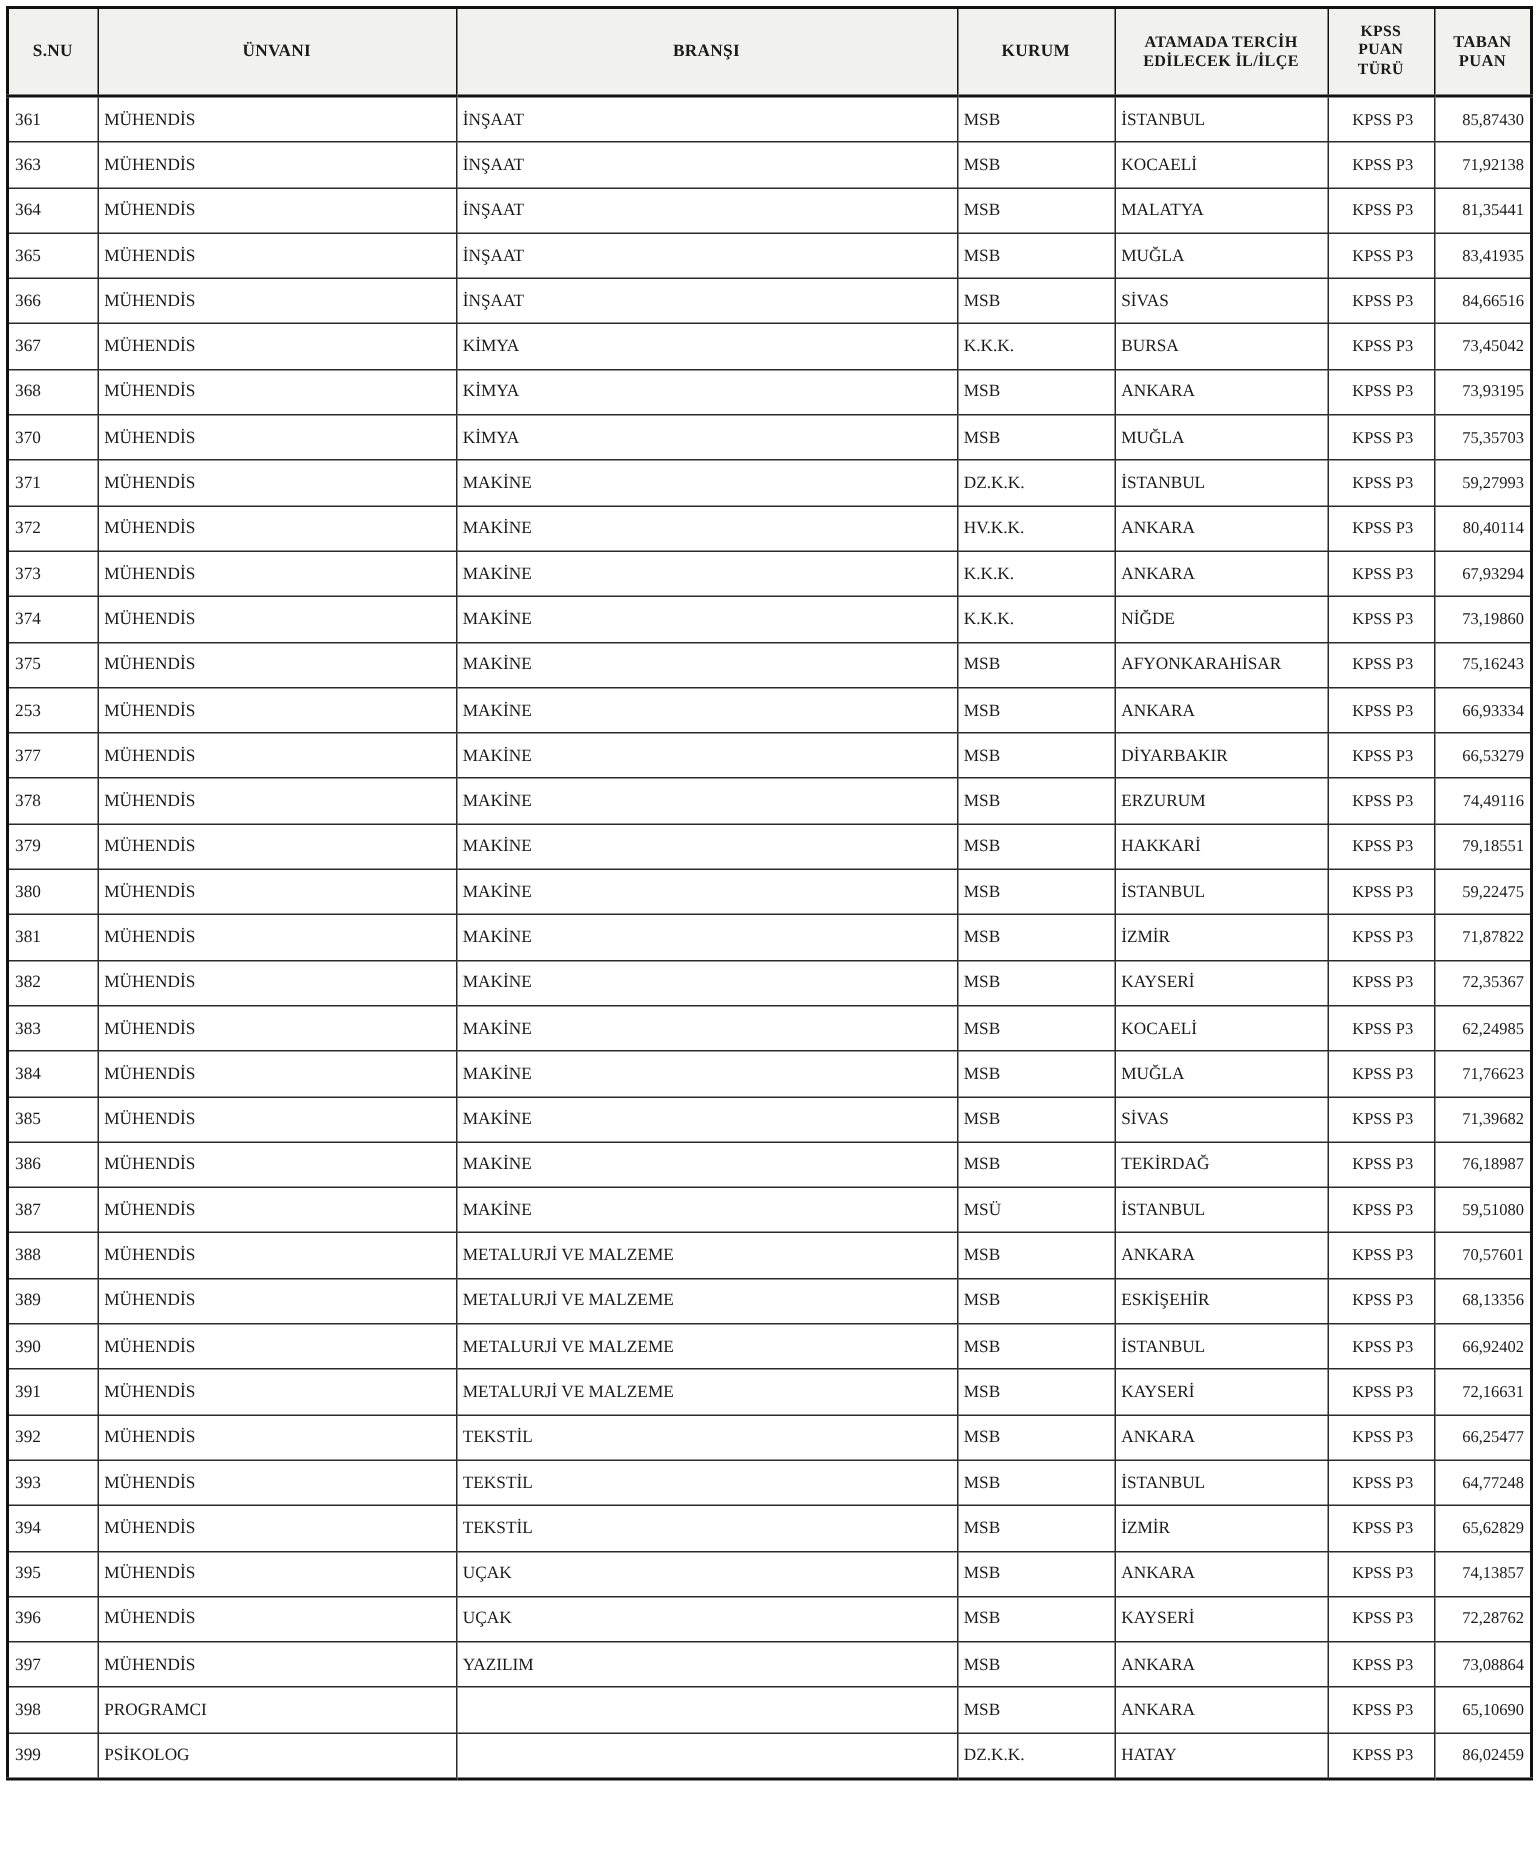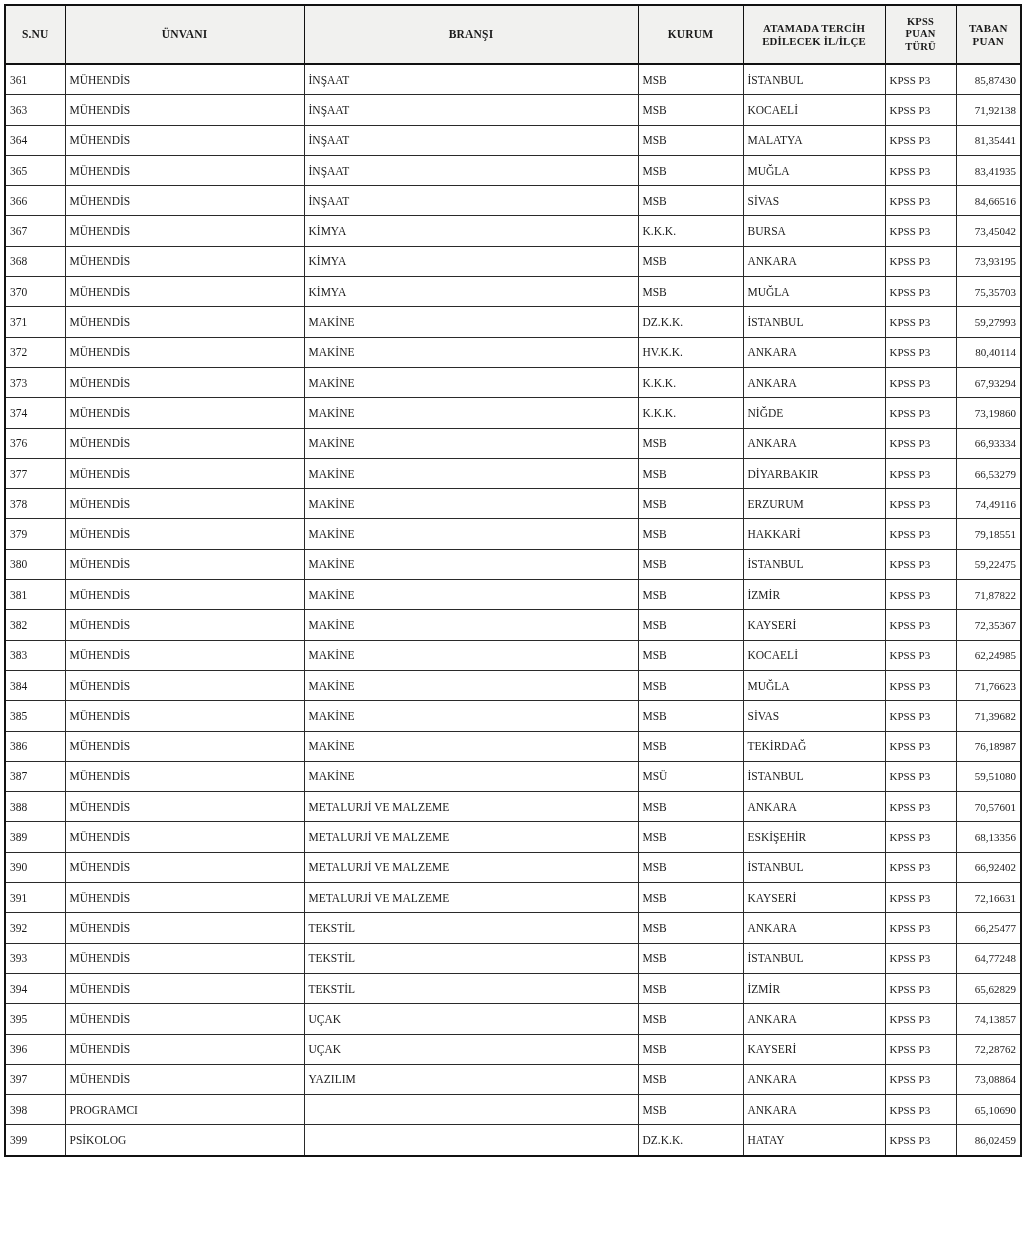--- a/index.html
+++ b/index.html
@@ -65,21 +65,21 @@
   }
   tbody td.td-unvani,
   tbody td.td-bransi,
   tbody td.td-kurum,
   tbody td.td-il {
     text-align: left;
   }
   tbody td.td-kpss {
     text-align: left;
     font-size: 11px;
-    padding-left: 4px;
+    padding-left: 16px;
   }
   tbody td.td-taban {
     text-align: right;
     font-size: 11px;
     padding-left: 5px;
   }
   tbody tr:last-child td {
     border-bottom: 2px solid #111111;
   }
 </style>
@@ -211,21 +211,30 @@
         <tr>
           <td class="td-sn">374</td>
           <td class="td-unvani">MÜHENDİS</td>
           <td class="td-bransi">MAKİNE</td>
           <td class="td-kurum">K.K.K.</td>
           <td class="td-il">NİĞDE</td>
           <td class="td-kpss">KPSS P3</td>
           <td class="td-taban">73,19860</td>
         </tr>
         <tr>
-          <td class="td-sn">376</td>
+          <td class="td-sn">375</td>
+          <td class="td-unvani">MÜHENDİS</td>
+          <td class="td-bransi">MAKİNE</td>
+          <td class="td-kurum">MSB</td>
+          <td class="td-il">AFYONKARAHİSAR</td>
+          <td class="td-kpss">KPSS P3</td>
+          <td class="td-taban">75,16243</td>
+        </tr>
+        <tr>
+          <td class="td-sn">253</td>
           <td class="td-unvani">MÜHENDİS</td>
           <td class="td-bransi">MAKİNE</td>
           <td class="td-kurum">MSB</td>
           <td class="td-il">ANKARA</td>
           <td class="td-kpss">KPSS P3</td>
           <td class="td-taban">66,93334</td>
         </tr>
         <tr>
           <td class="td-sn">377</td>
           <td class="td-unvani">MÜHENDİS</td>

